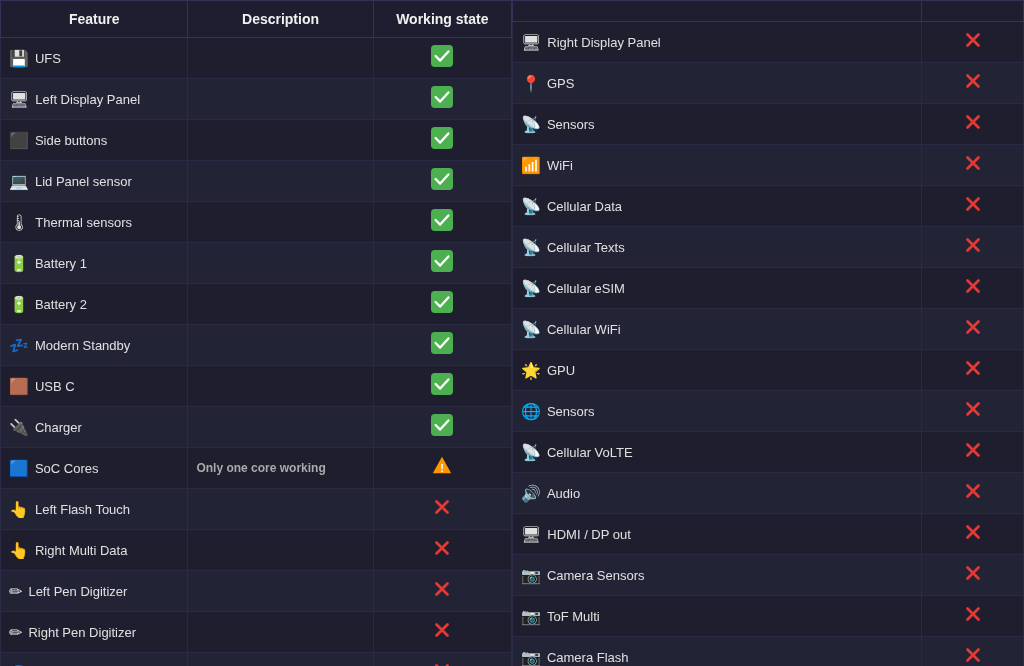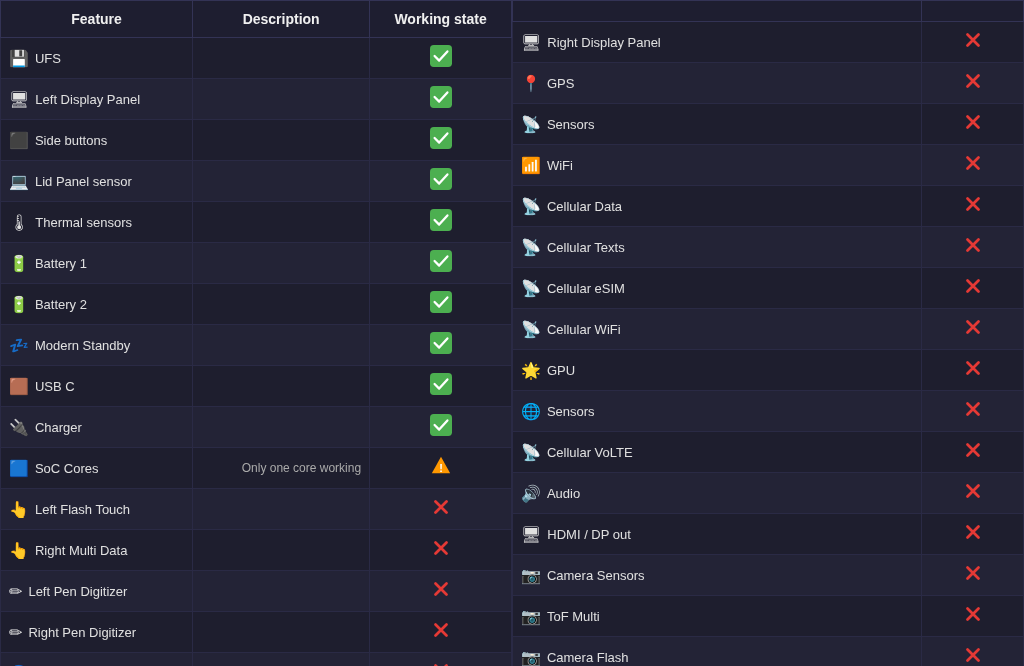--- a/index.html
+++ b/index.html
@@ -51,23 +51,24 @@
     }
     .icon {
       font-size: 16px;
       flex-shrink: 0;
     }
     .status-cell {
       text-align: center;
       font-size: 16px;
     }
     .desc-cell {
-      text-align: right;
+      text-align: left;
       font-size: 12px;
       color: #aaa;
+      font-weight: bold;
     }
     
     .green-check {
       display: inline-block;
       width: 22px;
       height: 22px;
     }
     .red-cross {
       display: inline-block;
       width: 22px;

